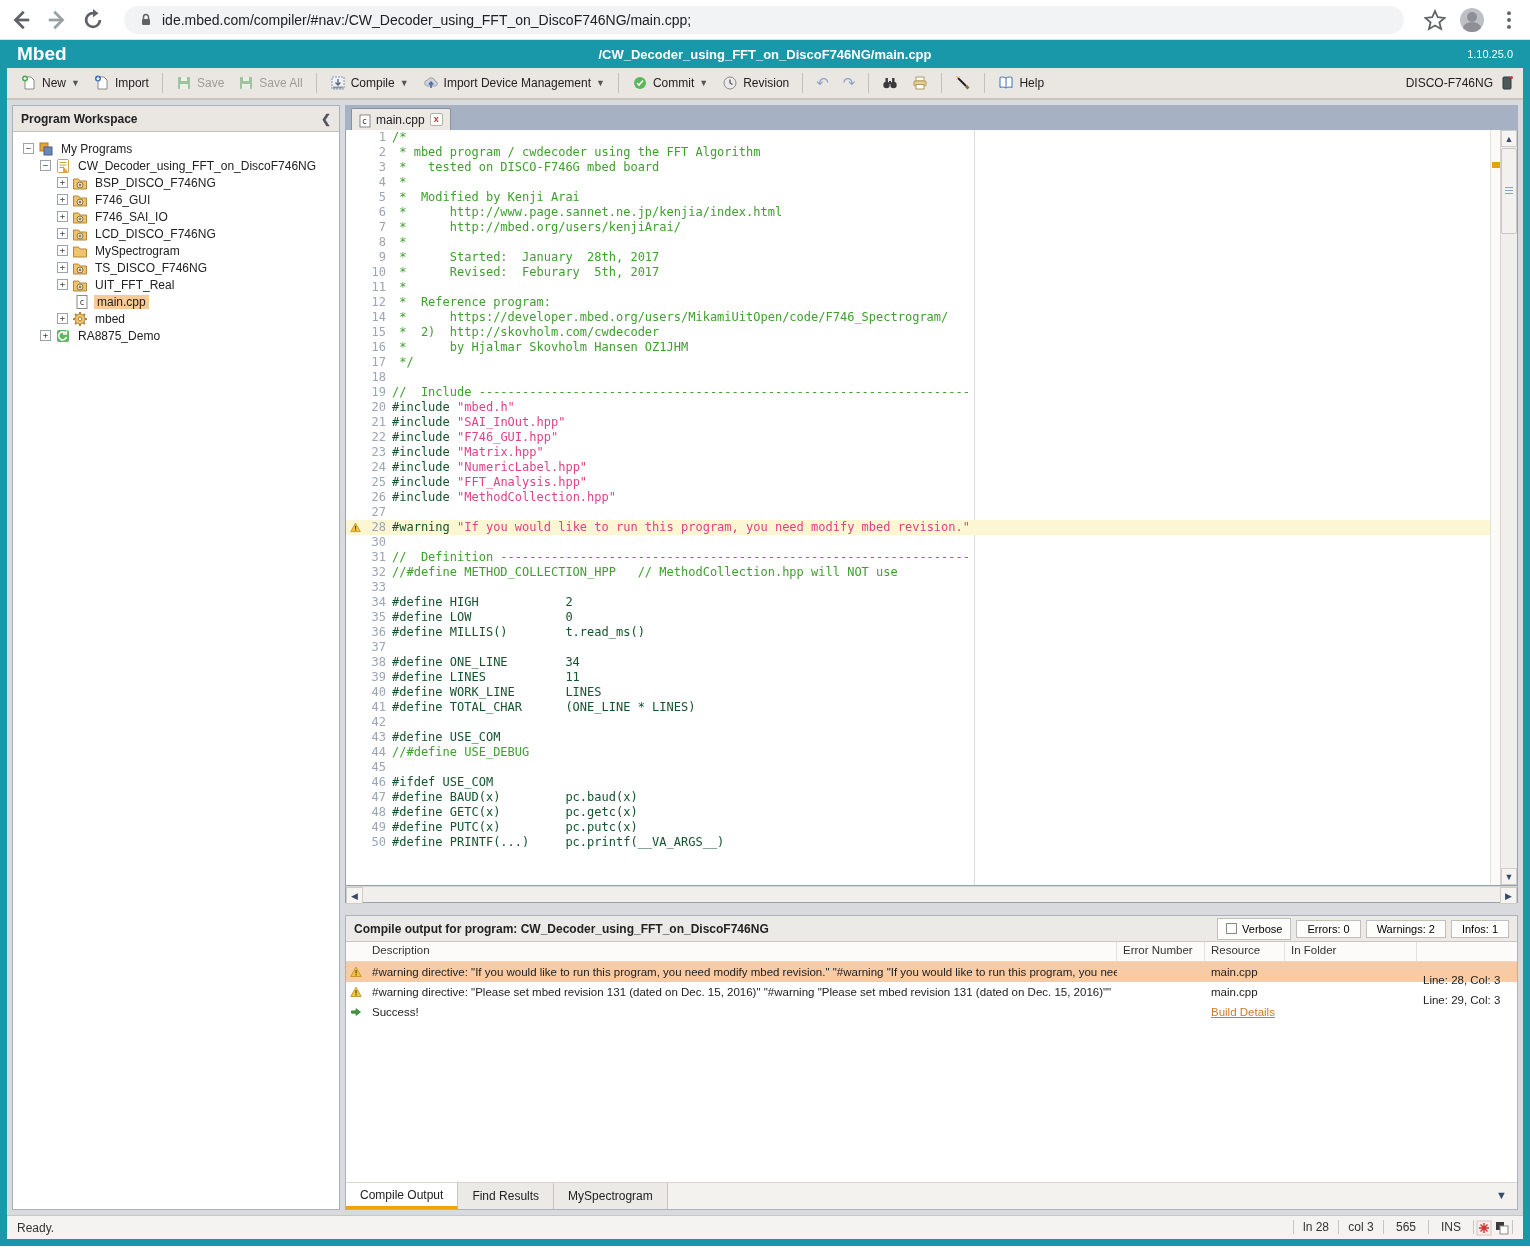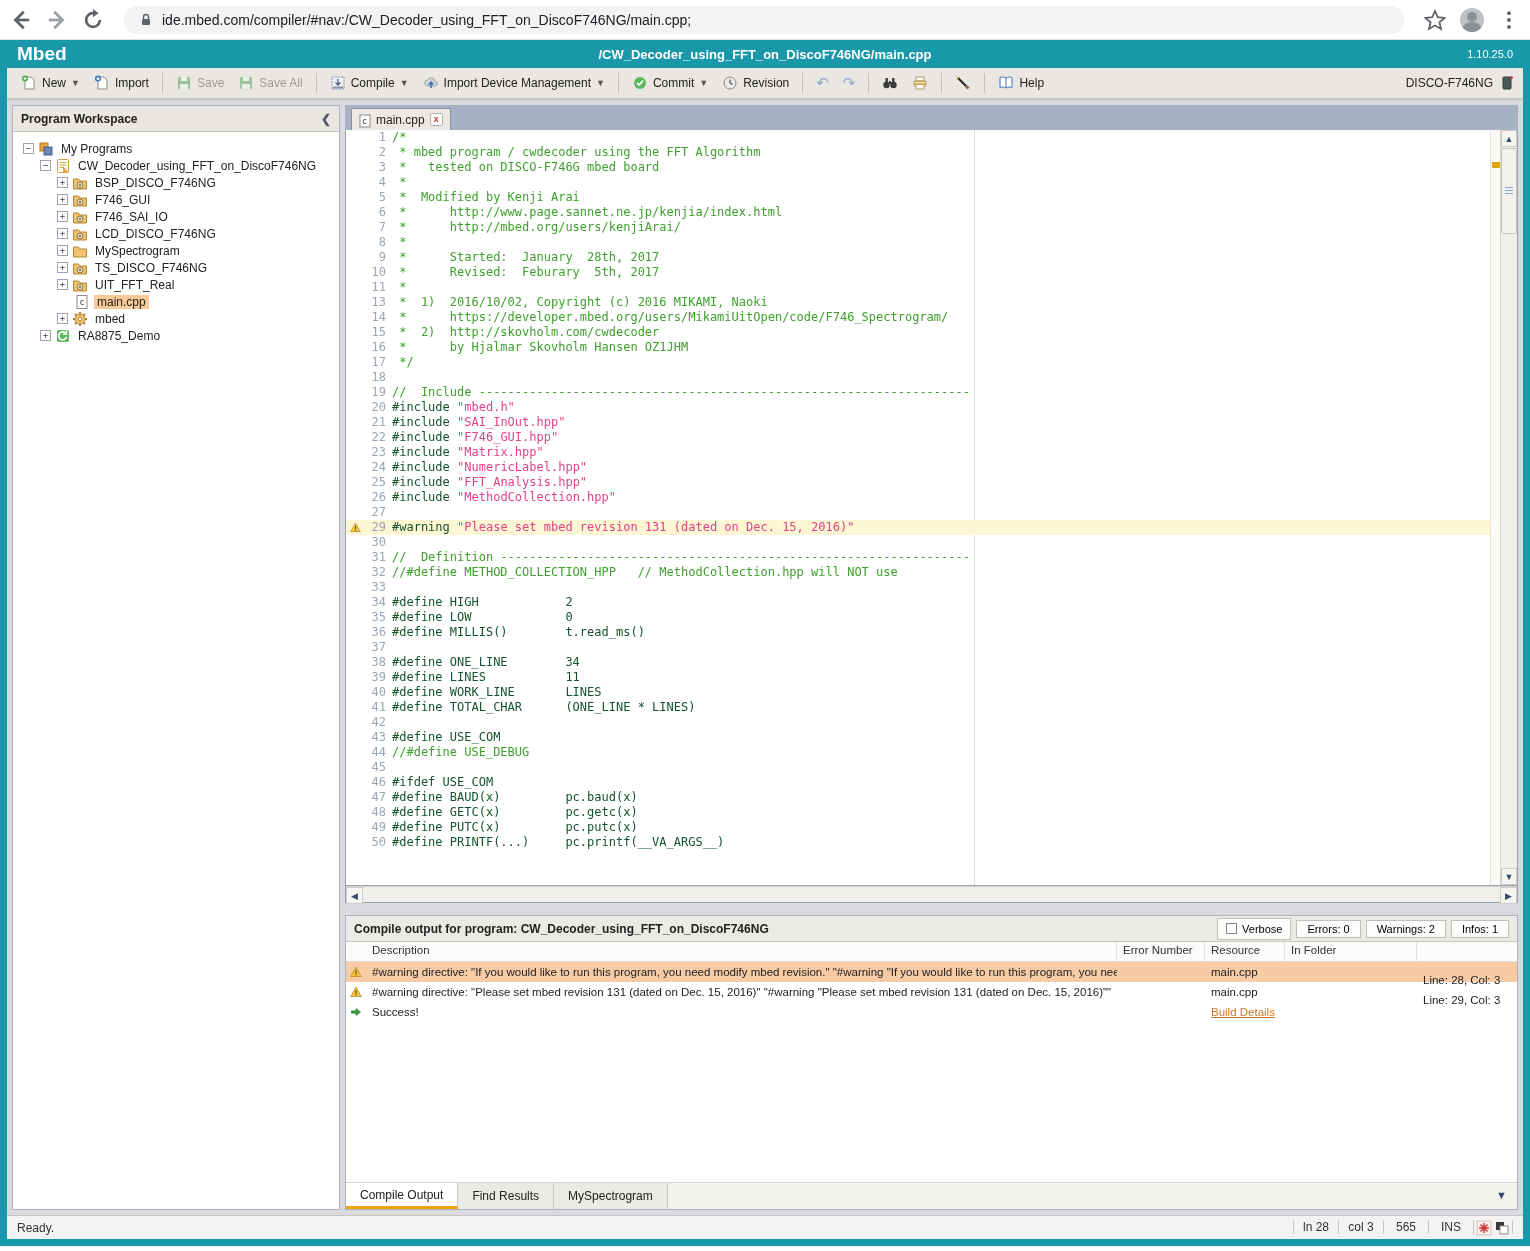--- a/index.html
+++ b/index.html
@@ -474,40 +474,40 @@
             <div class="cl"><span class="gut-ico"></span><span class="num">2</span><span class="code"><span class="tk-c"> * mbed program / cwdecoder using the FFT Algorithm</span></span></div>
             <div class="cl"><span class="gut-ico"></span><span class="num">3</span><span class="code"><span class="tk-c"> *   tested on DISCO-F746G mbed board</span></span></div>
             <div class="cl"><span class="gut-ico"></span><span class="num">4</span><span class="code"><span class="tk-c"> *</span></span></div>
             <div class="cl"><span class="gut-ico"></span><span class="num">5</span><span class="code"><span class="tk-c"> *  Modified by Kenji Arai</span></span></div>
             <div class="cl"><span class="gut-ico"></span><span class="num">6</span><span class="code"><span class="tk-c"> *      http://www.page.sannet.ne.jp/kenjia/index.html</span></span></div>
             <div class="cl"><span class="gut-ico"></span><span class="num">7</span><span class="code"><span class="tk-c"> *      http://mbed.org/users/kenjiArai/</span></span></div>
             <div class="cl"><span class="gut-ico"></span><span class="num">8</span><span class="code"><span class="tk-c"> *</span></span></div>
             <div class="cl"><span class="gut-ico"></span><span class="num">9</span><span class="code"><span class="tk-c"> *      Started:  January  28th, 2017</span></span></div>
             <div class="cl"><span class="gut-ico"></span><span class="num">10</span><span class="code"><span class="tk-c"> *      Revised:  Feburary  5th, 2017</span></span></div>
             <div class="cl"><span class="gut-ico"></span><span class="num">11</span><span class="code"><span class="tk-c"> *</span></span></div>
-            <div class="cl"><span class="gut-ico"></span><span class="num">13</span><span class="code"><span class="tk-c"> *  1)  2016/10/02, Copyright (c) 2016 MIKAMI, Naoki</span></span></div>
+            <div class="cl"><span class="gut-ico"></span><span class="num">12</span><span class="code"><span class="tk-c"> *  Reference program:</span></span></div>
             <div class="cl"><span class="gut-ico"></span><span class="num">14</span><span class="code"><span class="tk-c"> *      https://developer.mbed.org/users/MikamiUitOpen/code/F746_Spectrogram/</span></span></div>
             <div class="cl"><span class="gut-ico"></span><span class="num">15</span><span class="code"><span class="tk-c"> *  2)  http://skovholm.com/cwdecoder</span></span></div>
             <div class="cl"><span class="gut-ico"></span><span class="num">16</span><span class="code"><span class="tk-c"> *      by Hjalmar Skovholm Hansen OZ1JHM</span></span></div>
             <div class="cl"><span class="gut-ico"></span><span class="num">17</span><span class="code"><span class="tk-c"> */</span></span></div>
             <div class="cl"><span class="gut-ico"></span><span class="num">18</span><span class="code"></span></div>
             <div class="cl"><span class="gut-ico"></span><span class="num">19</span><span class="code"><span class="tk-c">//  Include --------------------------------------------------------------------</span></span></div>
             <div class="cl"><span class="gut-ico"></span><span class="num">20</span><span class="code"><span class="tk-p">#include </span><span class="tk-s">"mbed.h"</span></span></div>
             <div class="cl"><span class="gut-ico"></span><span class="num">21</span><span class="code"><span class="tk-p">#include </span><span class="tk-s">"SAI_InOut.hpp"</span></span></div>
             <div class="cl"><span class="gut-ico"></span><span class="num">22</span><span class="code"><span class="tk-p">#include </span><span class="tk-s">"F746_GUI.hpp"</span></span></div>
             <div class="cl"><span class="gut-ico"></span><span class="num">23</span><span class="code"><span class="tk-p">#include </span><span class="tk-s">"Matrix.hpp"</span></span></div>
             <div class="cl"><span class="gut-ico"></span><span class="num">24</span><span class="code"><span class="tk-p">#include </span><span class="tk-s">"NumericLabel.hpp"</span></span></div>
             <div class="cl"><span class="gut-ico"></span><span class="num">25</span><span class="code"><span class="tk-p">#include </span><span class="tk-s">"FFT_Analysis.hpp"</span></span></div>
             <div class="cl"><span class="gut-ico"></span><span class="num">26</span><span class="code"><span class="tk-p">#include </span><span class="tk-s">"MethodCollection.hpp"</span></span></div>
             <div class="cl"><span class="gut-ico"></span><span class="num">27</span><span class="code"></span></div>
             <div class="cl hl"><span class="gut-ico"><svg viewBox="0 0 16 16">
                   <path d="M8 1.5 L15 14 H1 Z" fill="#f5c33b" stroke="#b58a1e"></path>
                   <rect x="7.3" y="5.5" width="1.6" height="4.5" fill="#5a4a10"></rect>
                   <rect x="7.3" y="11" width="1.6" height="1.6" fill="#5a4a10"></rect>
-                </svg></span><span class="num">29</span><span class="code"><span class="tk-p">#warning </span><span class="tk-s">"Please set mbed revision 131 (dated on Dec. 15, 2016)"</span></span></div>
+                </svg></span><span class="num">28</span><span class="code"><span class="tk-p">#warning </span><span class="tk-s">"If you would like to run this program, you need modify mbed revision."</span></span></div>
             <div class="cl"><span class="gut-ico"></span><span class="num">30</span><span class="code"></span></div>
             <div class="cl"><span class="gut-ico"></span><span class="num">31</span><span class="code"><span class="tk-c">//  Definition -----------------------------------------------------------------</span></span></div>
             <div class="cl"><span class="gut-ico"></span><span class="num">32</span><span class="code"><span class="tk-c">//#define METHOD_COLLECTION_HPP   // MethodCollection.hpp will NOT use</span></span></div>
             <div class="cl"><span class="gut-ico"></span><span class="num">33</span><span class="code"></span></div>
             <div class="cl"><span class="gut-ico"></span><span class="num">34</span><span class="code"><span class="tk-p">#define HIGH            2</span></span></div>
             <div class="cl"><span class="gut-ico"></span><span class="num">35</span><span class="code"><span class="tk-p">#define LOW             0</span></span></div>
             <div class="cl"><span class="gut-ico"></span><span class="num">36</span><span class="code"><span class="tk-p">#define MILLIS()        t.read_ms()</span></span></div>
             <div class="cl"><span class="gut-ico"></span><span class="num">37</span><span class="code"></span></div>
             <div class="cl"><span class="gut-ico"></span><span class="num">38</span><span class="code"><span class="tk-p">#define ONE_LINE        34</span></span></div>
             <div class="cl"><span class="gut-ico"></span><span class="num">39</span><span class="code"><span class="tk-p">#define LINES           11</span></span></div>

